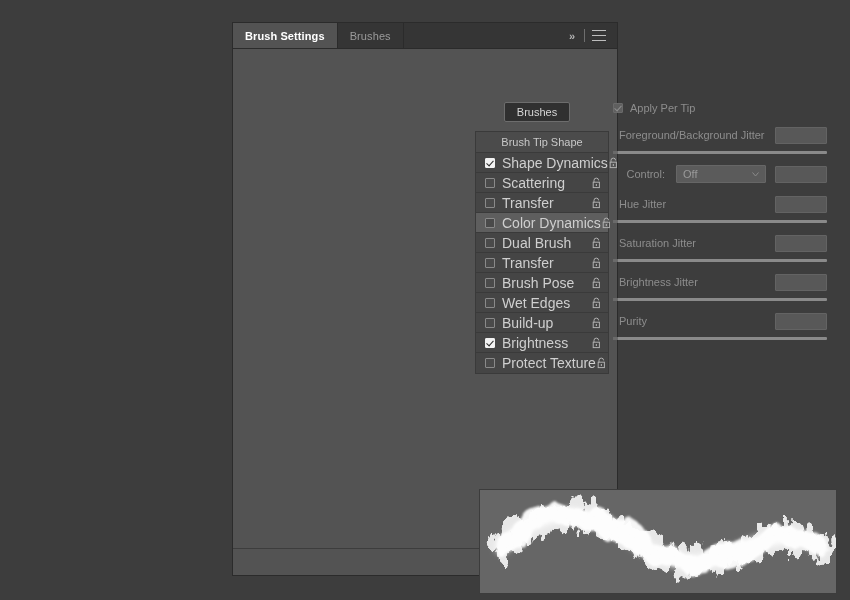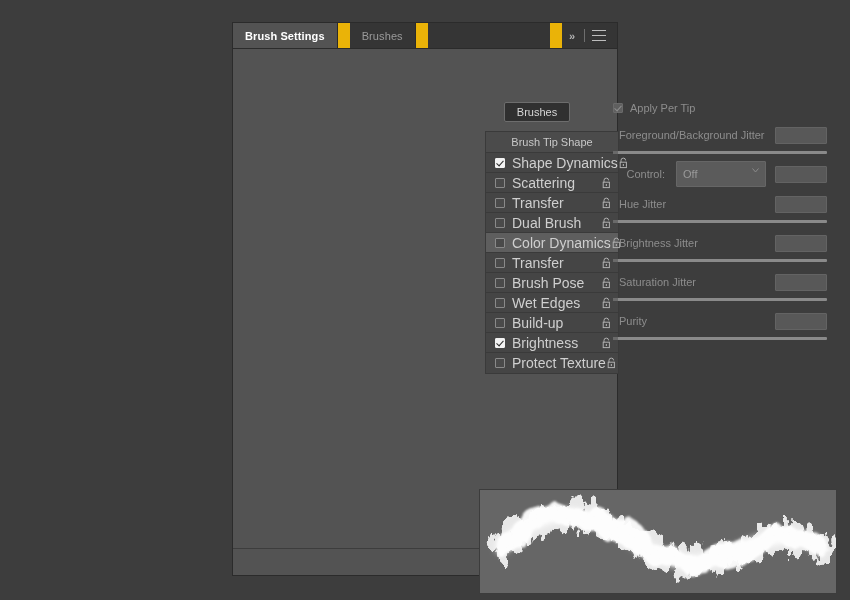--- a/index.html
+++ b/index.html
@@ -31,21 +31,20 @@
 
   
   .tabbar {
     height: 25px;
     background: #eab308;
     display: flex;
     align-items: stretch;
     position: relative;
     flex: 0 0 auto;
     border-bottom: 1px solid #2b2b2b;
-    gap: 12px;
   }
   .tab {
     display: flex;
     align-items: center;
     padding: 0 12px;
     font-size: 11px;
     color: #9a9a9a;
     background: #353535;
     cursor: default;
     letter-spacing: 0.1px;
@@ -109,21 +108,21 @@
     display: flex;
     align-items: center;
     justify-content: center;
     box-sizing: border-box;
     cursor: default;
   }
 
   
   .list {
     position: absolute;
-    left: 252px;
+    left: 242px;
     top: 82px;
     width: 134px;
     background: #454545;
     border: 1px solid #3a3a3a;
     box-sizing: border-box;
   }
   .list-header {
     height: 20px;
     display: flex;
     align-items: center;
@@ -248,21 +247,21 @@
     align-items: center;
     justify-content: flex-end;
     gap: 9px;
     height: 20px;
     margin-top: 2px;
     margin-bottom: 10px;
   }
   .control-label { color: #8d8d8d; font-size: 11px; margin-right: 2px; }
   .select {
     width: 90px;
-    height: 26px;
+    height: 18px;
     background: #5b5b5b;
     border: 1px solid #666666;
     box-sizing: border-box;
     border-radius: 1px;
     display: flex;
     align-items: center;
     padding: 0 6px;
     color: #9a9a9a;
     font-size: 11px;
     position: relative;
@@ -356,32 +355,32 @@
         </div>
         <div class="row">
           <span class="cb"></span>
           <span class="row-label">Transfer</span>
           <svg class="lock" viewBox="0 0 11 12">
             <path d="M3 5.2 V3.4 A2.3 2.3 0 0 1 7.6 3.4" fill="none" stroke="#b0b0b0" stroke-width="1"></path>
             <rect x="2.2" y="5.2" width="6.2" height="5.4" fill="none" stroke="#b0b0b0" stroke-width="1"></rect>
             <rect x="4.8" y="7" width="1.1" height="2" fill="#b0b0b0"></rect>
           </svg>
         </div>
+        <div class="row selected">
+          <span class="cb"></span>
+          <span class="row-label">Color Dynamics</span>
+          <svg class="lock" viewBox="0 0 11 12">
+            <path d="M3 5.2 V3.4 A2.3 2.3 0 0 1 7.6 3.4" fill="none" stroke="#b0b0b0" stroke-width="1"></path>
+            <rect x="2.2" y="5.2" width="6.2" height="5.4" fill="none" stroke="#b0b0b0" stroke-width="1"></rect>
+            <rect x="4.8" y="7" width="1.1" height="2" fill="#b0b0b0"></rect>
+          </svg>
+        </div>
         <div class="row">
           <span class="cb"></span>
           <span class="row-label">Dual Brush</span>
-          <svg class="lock" viewBox="0 0 11 12">
-            <path d="M3 5.2 V3.4 A2.3 2.3 0 0 1 7.6 3.4" fill="none" stroke="#b0b0b0" stroke-width="1"></path>
-            <rect x="2.2" y="5.2" width="6.2" height="5.4" fill="none" stroke="#b0b0b0" stroke-width="1"></rect>
-            <rect x="4.8" y="7" width="1.1" height="2" fill="#b0b0b0"></rect>
-          </svg>
-        </div>
-        <div class="row selected">
-          <span class="cb"></span>
-          <span class="row-label">Color Dynamics</span>
           <svg class="lock" viewBox="0 0 11 12">
             <path d="M3 5.2 V3.4 A2.3 2.3 0 0 1 7.6 3.4" fill="none" stroke="#b0b0b0" stroke-width="1"></path>
             <rect x="2.2" y="5.2" width="6.2" height="5.4" fill="none" stroke="#b0b0b0" stroke-width="1"></rect>
             <rect x="4.8" y="7" width="1.1" height="2" fill="#b0b0b0"></rect>
           </svg>
         </div>
         <div class="row">
           <span class="cb"></span>
           <span class="row-label">Transfer</span>
           <svg class="lock" viewBox="0 0 11 12">
@@ -466,29 +465,29 @@
       <div class="slider-group">
         <div class="sg-head">
           <span class="sg-label">Hue Jitter</span>
           <span class="num-field"></span>
         </div>
         <div class="track"></div>
       </div>
 
       <div class="slider-group">
         <div class="sg-head">
-          <span class="sg-label">Brightness Jitter</span>
+          <span class="sg-label">Saturation Jitter</span>
           <span class="num-field"></span>
         </div>
         <div class="track"></div>
       </div>
 
       <div class="slider-group">
         <div class="sg-head">
-          <span class="sg-label">Saturation Jitter</span>
+          <span class="sg-label">Brightness Jitter</span>
           <span class="num-field"></span>
         </div>
         <div class="track"></div>
       </div>
 
       <div class="slider-group">
         <div class="sg-head">
           <span class="sg-label">Purity</span>
           <span class="num-field"></span>
         </div>

